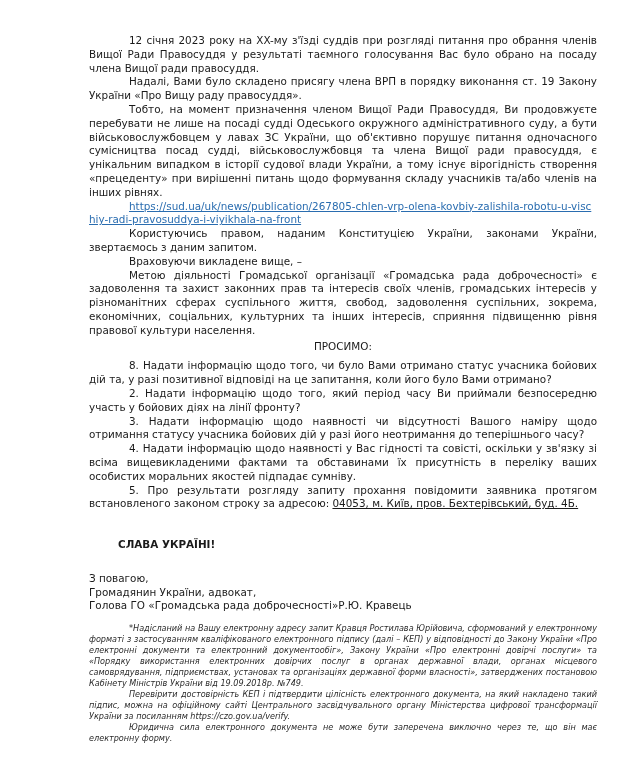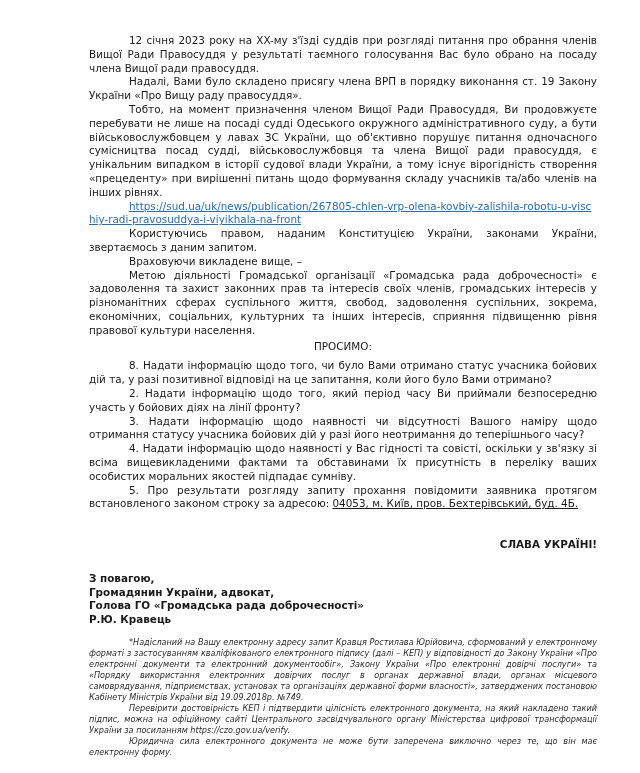--- a/index.html
+++ b/index.html
@@ -9,23 +9,23 @@
     font-family: "DejaVu Sans", sans-serif; color: #1a1a1a;
     font-size: 10.4px; line-height: 13.8px;
   }
   p { margin: 0; text-align: justify; text-align-last: left; }
   .ind { text-indent: 40px; }
   b { font-weight: normal; }
   .link { color: #2a6db0; text-decoration: underline; }
   .center { text-align: center; text-align-last: center; }
   .list p { text-indent: 40px; }
   .ul { text-decoration: underline; }
-  .slava { margin-top: 27px; padding-left: 29px; font-weight: bold; text-align: right; }
-  .sign { margin-top: 20px; font-weight: bold; }
-  .sign .row { display: flex; justify-content: flex-start; flex-direction: column; }
+  .slava { margin-top: 27px; padding-left: 29px; font-weight: bold; }
+  .sign { margin-top: 20px; font-weight: normal; }
+  .sign .row { display: flex; justify-content: flex-start; }
   .foot {
     margin-top: 10px; font-style: italic; font-size: 8.1px; line-height: 11px;
     color: #2a2a2a;
   }
   .foot p { text-indent: 40px; }
 </style>
 </head>
 <body>
 
 <div class="page">

